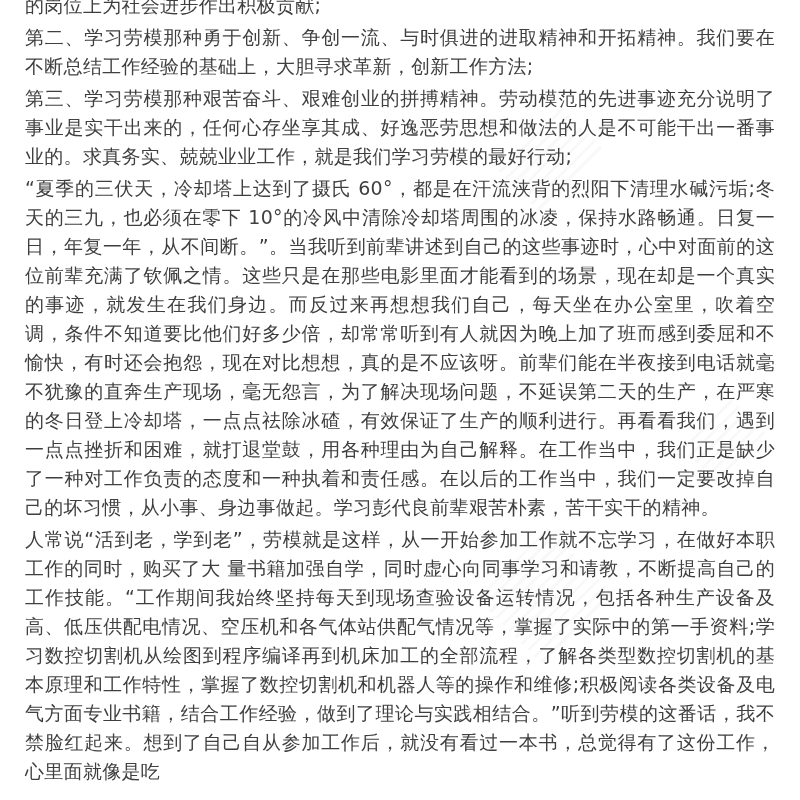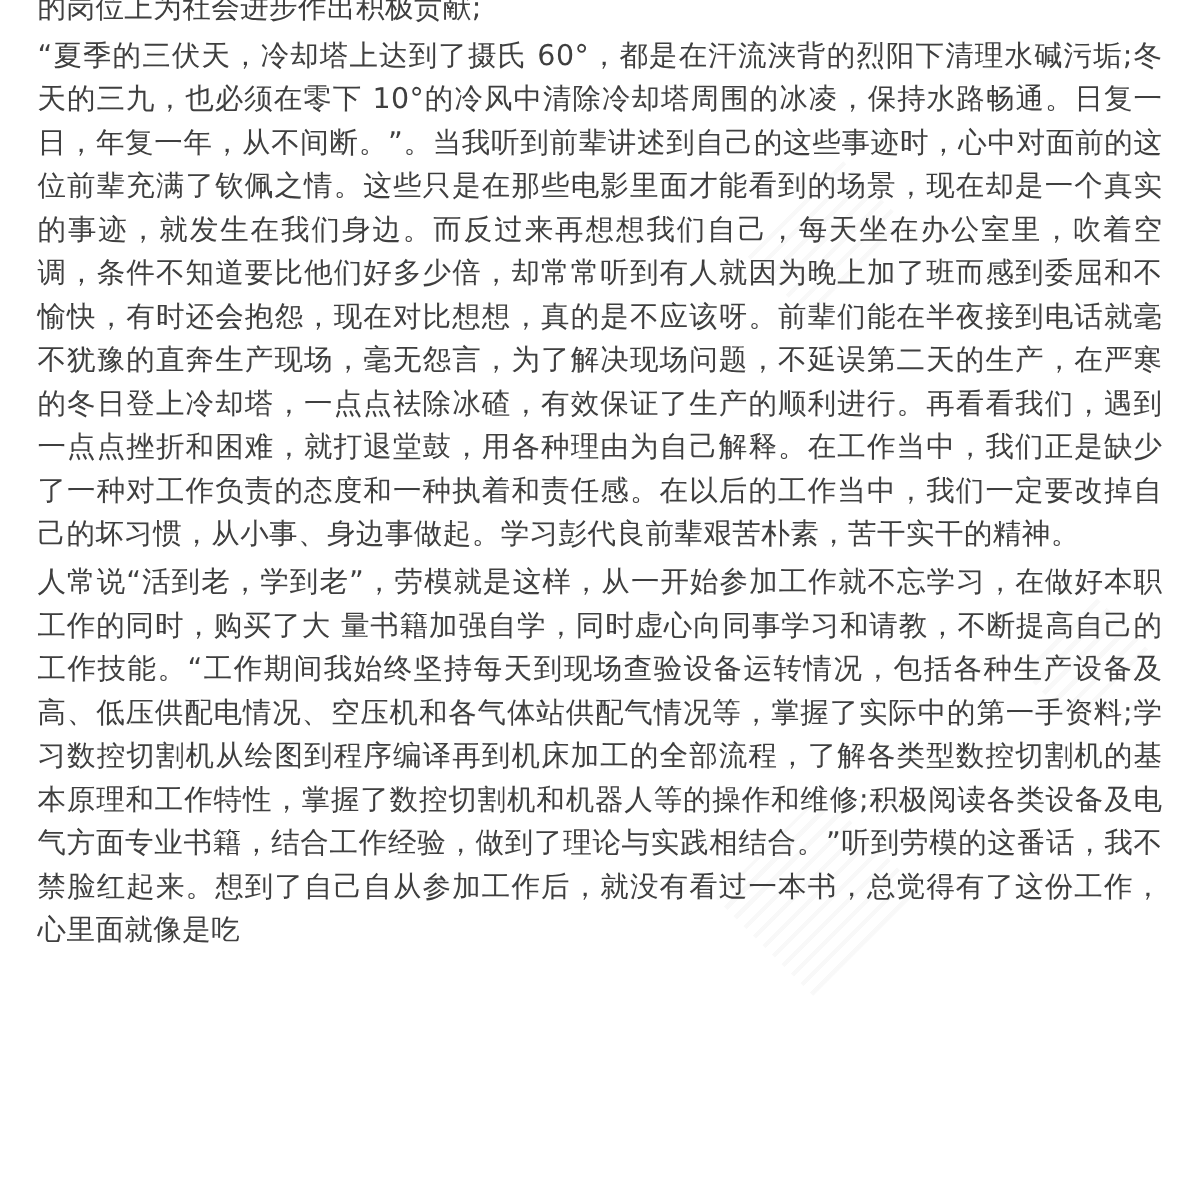--- a/index.html
+++ b/index.html
@@ -48,15 +48,17 @@
 </style>
 </head>
 <body>
 
 <div class="watermark wm-1"></div>
 <div class="watermark wm-2"></div>
 <div class="watermark wm-3"></div>
 
 <div class="doc-text">
     <p>的岗位上为社会进步作出积极贡献;</p>
+    <p>第二、学习劳模那种勇于创新、争创一流、与时俱进的进取精神和开拓精神。我们要在不断总结工作经验的基础上，大胆寻求革新，创新工作方法;</p>
+    <p>第三、学习劳模那种艰苦奋斗、艰难创业的拼搏精神。劳动模范的先进事迹充分说明了事业是实干出来的，任何心存坐享其成、好逸恶劳思想和做法的人是不可能干出一番事业的。求真务实、兢兢业业工作，就是我们学习劳模的最好行动;</p>
     <p>“夏季的三伏天，冷却塔上达到了摄氏 60°，都是在汗流浃背的烈阳下清理水碱污垢;冬天的三九，也必须在零下 10°的冷风中清除冷却塔周围的冰凌，保持水路畅通。日复一日，年复一年，从不间断。”。当我听到前辈讲述到自己的这些事迹时，心中对面前的这位前辈充满了钦佩之情。这些只是在那些电影里面才能看到的场景，现在却是一个真实的事迹，就发生在我们身边。而反过来再想想我们自己，每天坐在办公室里，吹着空调，条件不知道要比他们好多少倍，却常常听到有人就因为晚上加了班而感到委屈和不愉快，有时还会抱怨，现在对比想想，真的是不应该呀。前辈们能在半夜接到电话就毫不犹豫的直奔生产现场，毫无怨言，为了解决现场问题，不延误第二天的生产，在严寒的冬日登上冷却塔，一点点祛除冰碴，有效保证了生产的顺利进行。再看看我们，遇到一点点挫折和困难，就打退堂鼓，用各种理由为自己解释。在工作当中，我们正是缺少了一种对工作负责的态度和一种执着和责任感。在以后的工作当中，我们一定要改掉自己的坏习惯，从小事、身边事做起。学习彭代良前辈艰苦朴素，苦干实干的精神。</p>
     <p>人常说“活到老，学到老”，劳模就是这样，从一开始参加工作就不忘学习，在做好本职工作的同时，购买了大 量书籍加强自学，同时虚心向同事学习和请教，不断提高自己的工作技能。“工作期间我始终坚持每天到现场查验设备运转情况，包括各种生产设备及高、低压供配电情况、空压机和各气体站供配气情况等，掌握了实际中的第一手资料;学习数控切割机从绘图到程序编译再到机床加工的全部流程，了解各类型数控切割机的基本原理和工作特性，掌握了数控切割机和机器人等的操作和维修;积极阅读各类设备及电气方面专业书籍，结合工作经验，做到了理论与实践相结合。”听到劳模的这番话，我不禁脸红起来。想到了自己自从参加工作后，就没有看过一本书，总觉得有了这份工作，心里面就像是吃</p>
   </div>
 
 </body></html>

